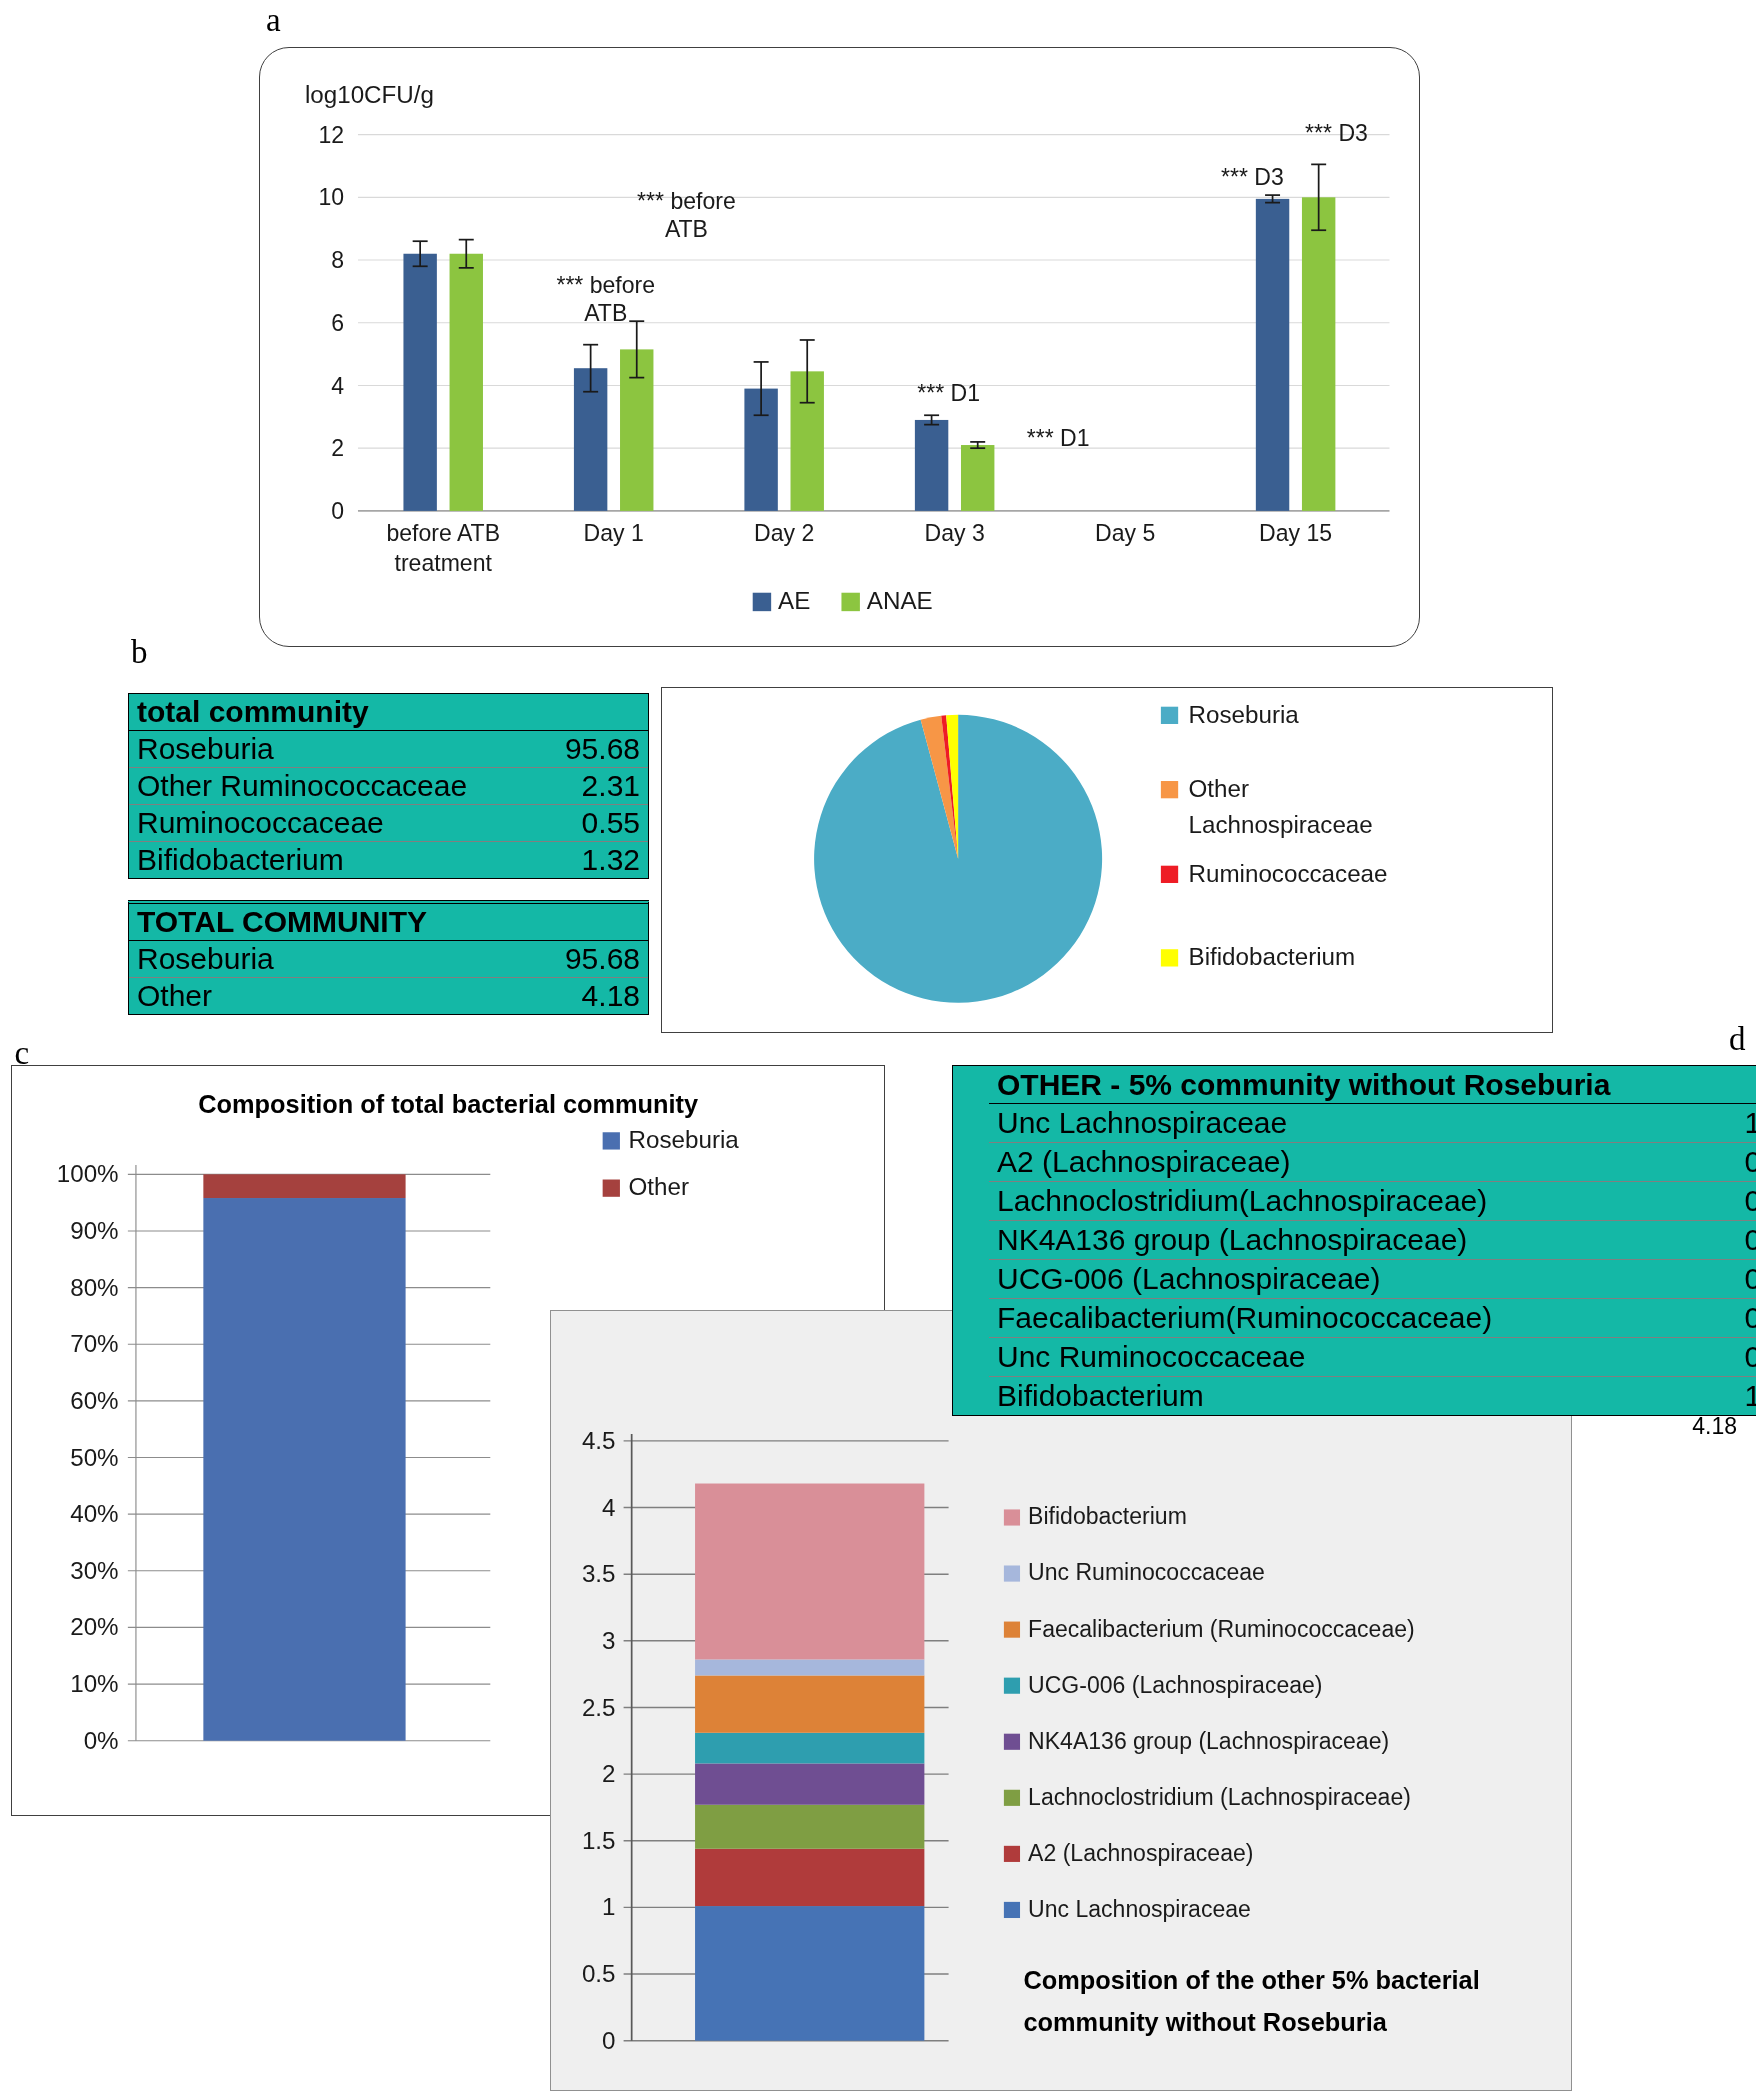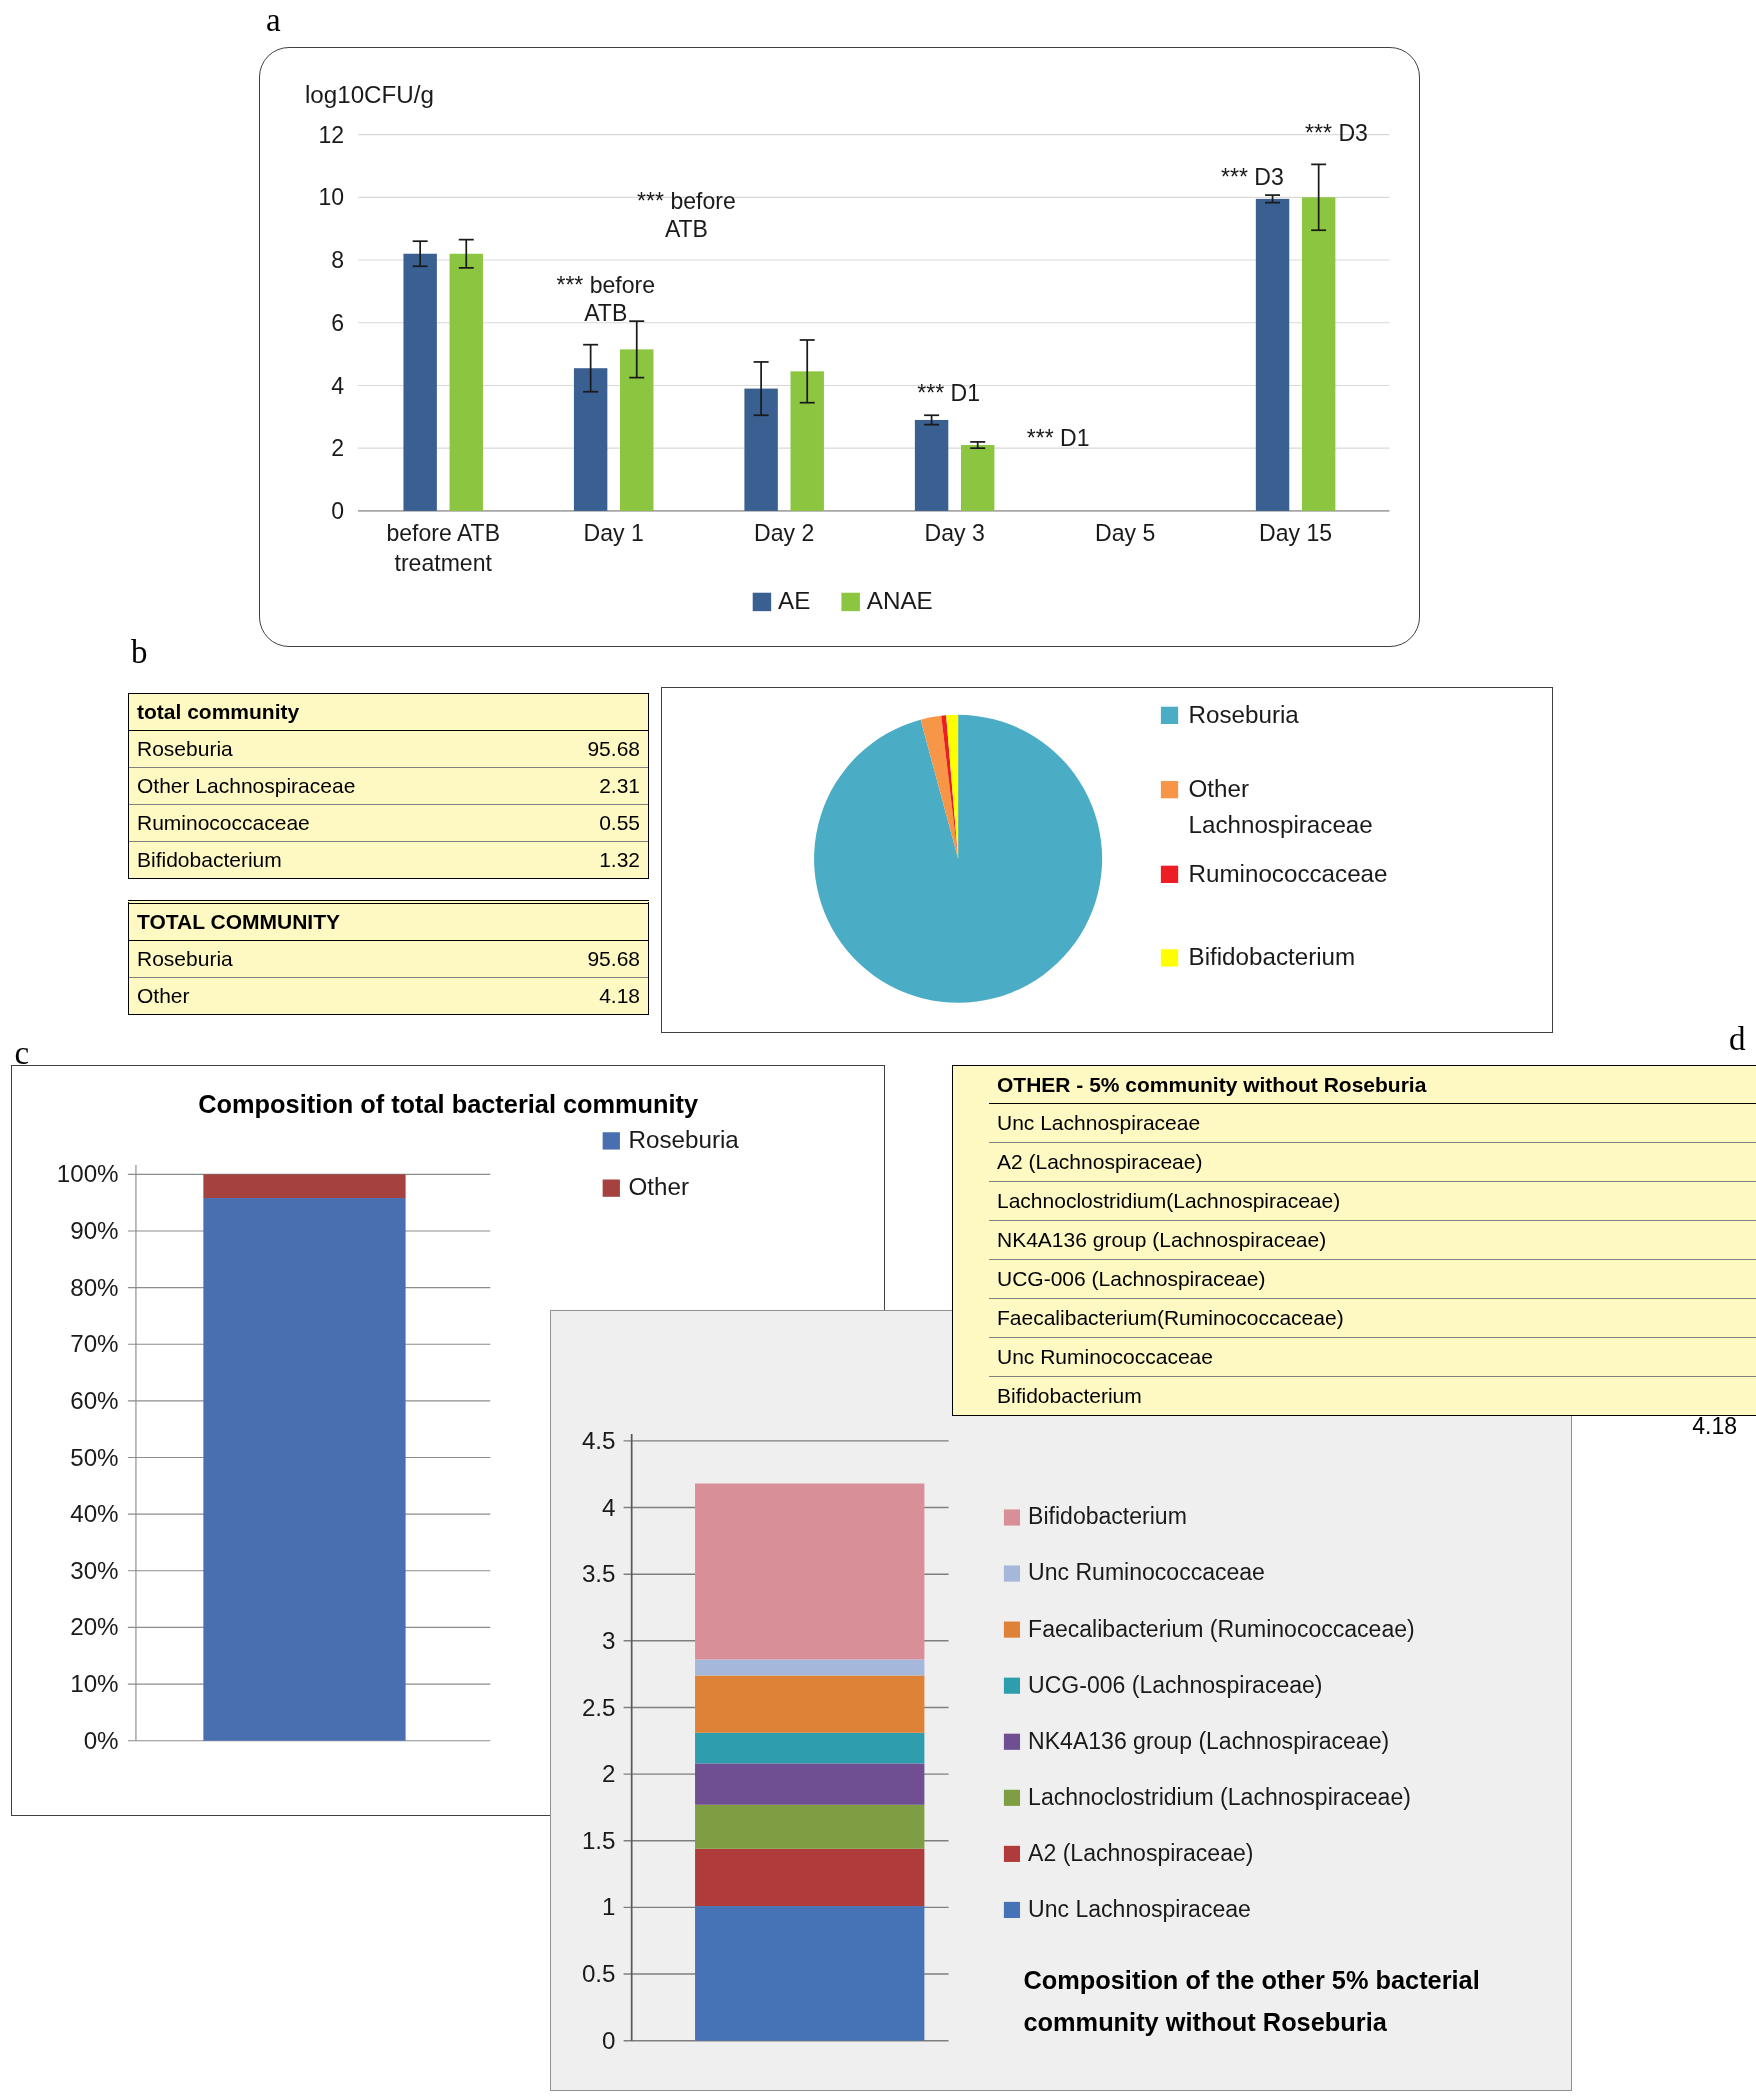--- a/index.html
+++ b/index.html
@@ -2,21 +2,21 @@
 <html style="font-size:9.2px"><head>
 <meta charset="utf-8">
 <title>Figure</title>
 <style>
   html,body{margin:0;padding:0;}
   body{position:relative;width:1757px;height:2097px;background:#ffffff;
        font-family:"Liberation Sans",sans-serif;color:#000;overflow:hidden;}
   .plabel{position:absolute;font-family:"Liberation Serif",serif;font-size:33px;color:#000;}
   .box{position:absolute;background:#fff;border:1.7px solid #404040;}
   #panel-d-box{background:#EFEFEF;border:1.7px solid #909090;}
-  .btable{position:absolute;background:#fef9c3;border:1.2px solid #000;font-size:21px;color:#000;}
+  .btable{position:absolute;background:#14b8a6;border:1.2px solid #000;font-size:30px;color:#000;}
   .btable .hdr{font-weight:bold;height:36px;line-height:36px;padding:0 8px;border-bottom:1.2px solid #000;
                white-space:nowrap;overflow:hidden;}
   .btable .trow{display:flex;justify-content:space-between;align-items:center;height:36px;
                 padding:0 8px;border-bottom:0.6px solid #808080;white-space:nowrap;}
   .btable .trow:last-child{border-bottom:none;}
   .btable.tall .hdr{height:37px;line-height:37px;}
   .btable.tall .trow{height:38px;}
   #table-b2{border-top:4px double #000;}
   #d-total{position:absolute;font-size:23px;color:#000;text-align:right;z-index:6;}
   svg text{font-family:"Liberation Sans",sans-serif;}
@@ -108,21 +108,21 @@
   </div>
 
   <div class="plabel" style="left:131px;top:634px;">b</div>
   <div class="btable" id="table-b1" style="left:128px;top:693px;width:519px;">
       <div class="hdr">total community</div>
       <div class="trow">
         <span>Roseburia</span>
         <span>95.68</span>
       </div>
       <div class="trow">
-        <span>Other Lachnospiraceae</span>
+        <span>Other Ruminococcaceae</span>
         <span>2.31</span>
       </div>
       <div class="trow">
         <span>Ruminococcaceae</span>
         <span>0.55</span>
       </div>
       <div class="trow">
         <span>Bifidobacterium</span>
         <span>1.32</span>
       </div>

